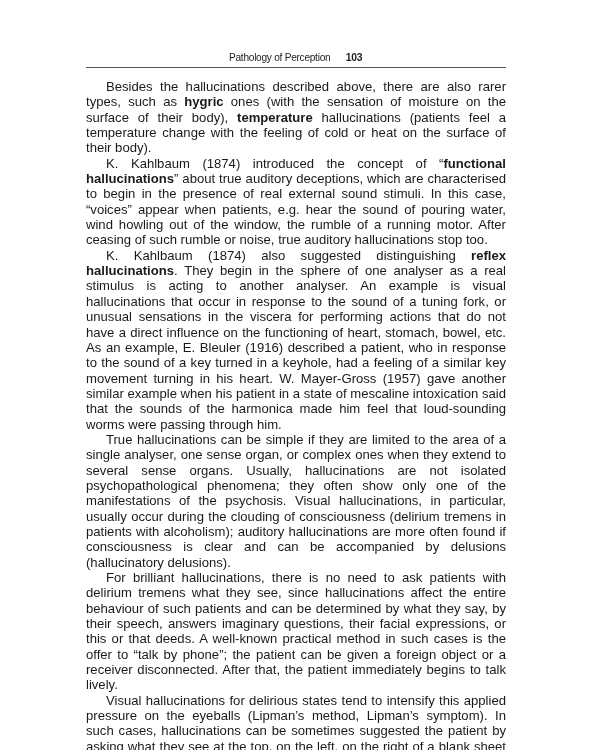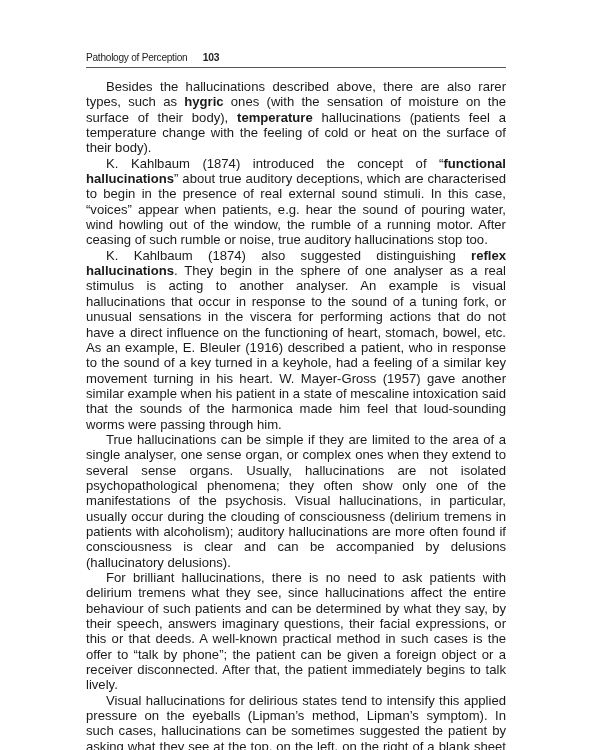--- a/index.html
+++ b/index.html
@@ -14,21 +14,21 @@
       overflow: hidden;
     }
     .page {
       position: absolute;
       left: 86px;
       top: 44px;
       width: 420px;
     }
     .running-head {
       display: flex;
-      justify-content: flex-start;
+      justify-content: center;
       align-items: flex-end;
       font-family: "Liberation Sans", sans-serif;
       font-size: 11.5px;
       color: #1e1e1e;
       padding-bottom: 4px;
       border-bottom: 1px solid #555;
       height: 19px;
       letter-spacing: -0.3px;
       transform-origin: left;
     }

